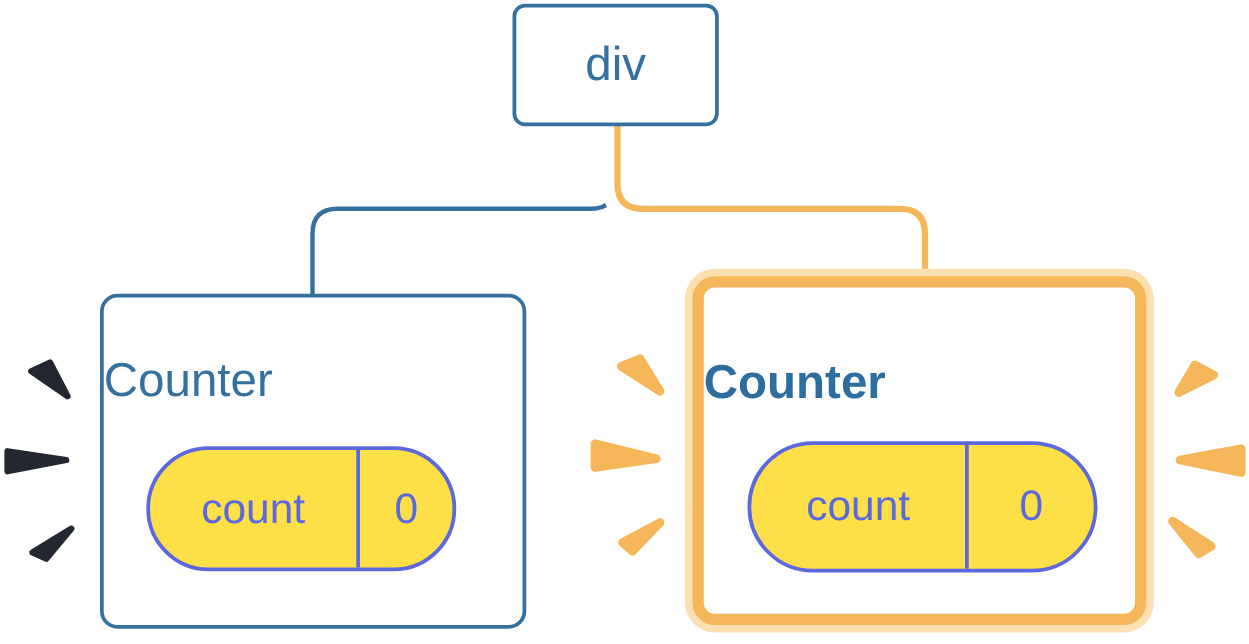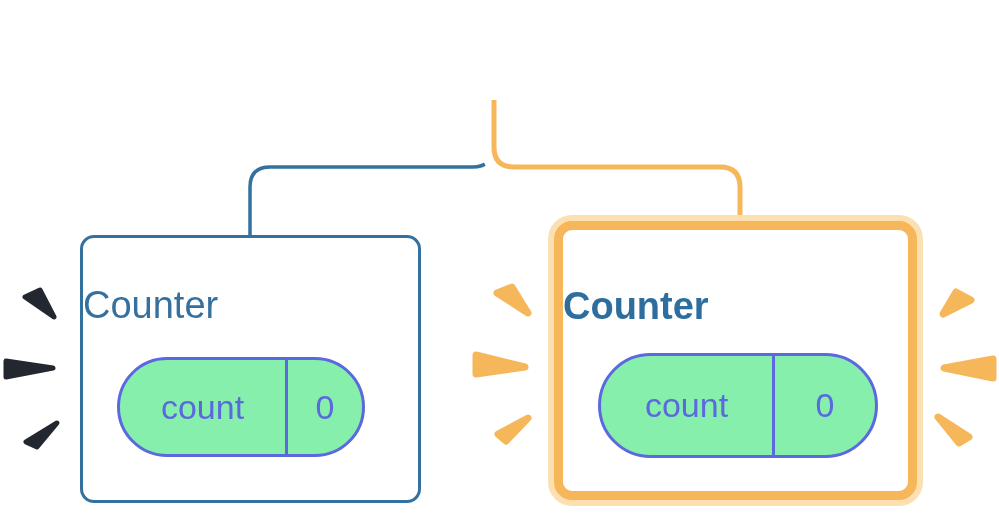--- a/index.html
+++ b/index.html
@@ -87,21 +87,21 @@
   .card-left .card-title { top: 46px; font-weight: 500; }
   .card-right .card-title { top: 55px; font-weight: 700; color: var(--blue-bold); }
   .state-pill {
     position: absolute;
     display: flex;
     border: 3px solid var(--purple);
     border-radius: 60px;
     box-sizing: border-box;
     color: var(--purple);
     font-size: 34px;
-    background: #86efac;
+    background: #fde047;
   }
   .card-left .state-pill {
     left: 34px; top: 119px;
     width: 248px; height: 100px;
   }
   .card-right .state-pill {
     left: 35px; top: 123px;
     width: 280px; height: 105px;
   }
   .pill-key {
@@ -143,20 +143,23 @@
       <path class="spark-orange" d="M498 434 L506 441 L528 418 Z"></path>
     </g>
 
     <g>
       <path class="spark-orange" d="M956 292 L971 300 L943 314 Z"></path>
       <path class="spark-orange" d="M993 359 L993 378 L944 368 Z"></path>
       <path class="spark-orange" d="M969 437 L959 443 L938 417 Z"></path>
     </g>
   </svg>
 
+  <div class="node node-div">
+    <span>div</span>
+  </div>
 
   <div class="card card-left">
     <div class="card-title">Counter</div>
     <div class="state-pill">
       <div class="pill-key">count</div>
       <div class="pill-value">0</div>
     </div>
   </div>
 
   <div class="card card-right">

